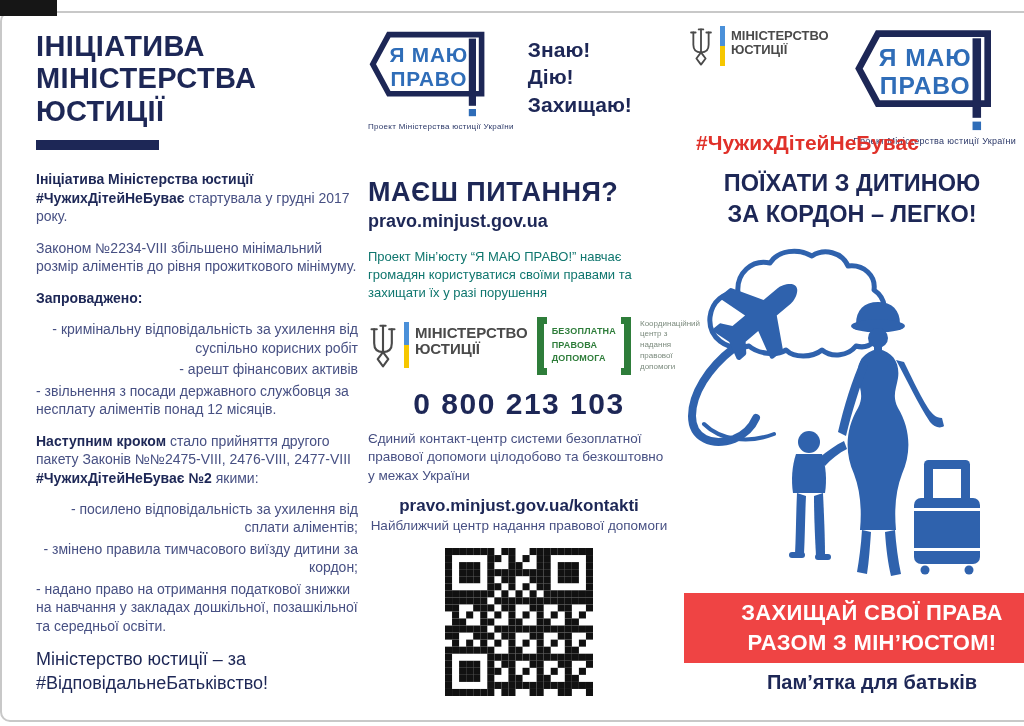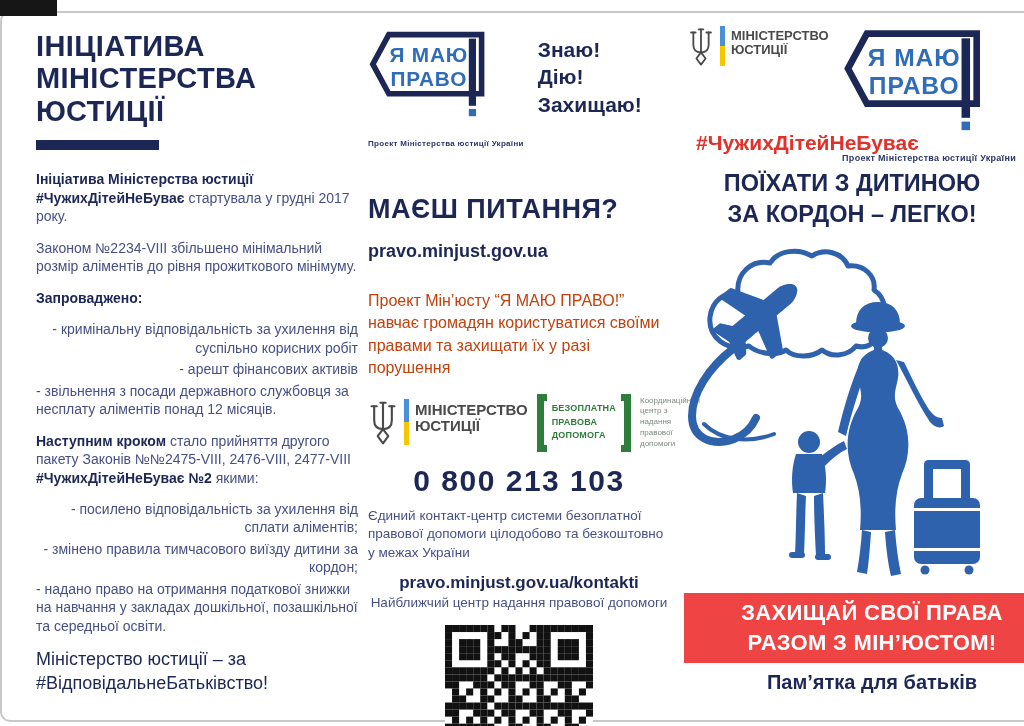--- a/index.html
+++ b/index.html
@@ -16,38 +16,38 @@
   .body-copy{margin-top:20px;font-size:14px;line-height:1.32;color:#475083;}
   .body-copy p{margin:0 0 13px 0;}
   .body-copy p.tight{margin:0 0 3px 0;text-align:right;}
   .body-copy b{color:#1d2756;}
   .lead-head{font-weight:800;color:#1d2756;margin:0 0 3px 0;}
   .footer-bold{font-weight:400;color:#1d2756;font-size:18px;margin-top:6px;}
 
   
   .ymp-wrap{display:inline-block;}
   .ymp-svg{display:block;}
-  .ymp-caption{font-size:8px;font-weight:700;color:#2a3767;letter-spacing:.3px;margin-top:21px;
+  .ymp-caption{font-size:8px;font-weight:400;color:#2a3767;letter-spacing:.3px;margin-top:4px;
                text-align:left;white-space:nowrap;}
   .ministry-logo{display:flex;align-items:flex-start;gap:6px;}
   .flagbar{width:5px;height:46px;display:flex;flex-direction:column;flex:none;}
   .flagbar i{flex:1;display:block;}
   .fb-blue{background:#4a90d9;}
   .fb-yellow{background:#f6c700;}
   .ministry-text{font-weight:700;color:#4a4a4a;line-height:1.08;padding-top:3px;}
   .ministry-text.mid{font-size:15px;}
   .ministry-text.small{font-size:13px;}
 
   
   .col-mid{position:absolute;left:368px;top:28px;width:302px;}
   .mid-top{display:flex;align-items:flex-start;}
   .slogan{margin-left:14px;padding-top:8px;font-size:21px;font-weight:800;line-height:1.3;color:#1d2756;}
   .question{margin-top:46px;font-size:27px;font-weight:800;letter-spacing:.5px;color:#1d2756;}
-  .website{margin-top:16px;font-size:18px;font-weight:800;color:#1d2756;}
-  .about{margin-top:28px;font-size:16px;line-height:1.4;color:#c2410c;}
+  .website{margin-top:3px;font-size:18px;font-weight:800;color:#1d2756;}
+  .about{margin-top:16px;font-size:13px;line-height:1.4;color:#0f766e;}
   .logos-row{margin-top:14px;display:flex;align-items:center;gap:9px;}
   .la-logo{display:flex;align-items:center;flex:none;}
   .la-br{width:10px;height:58px;box-sizing:border-box;flex:none;}
   .la-l{border:7px solid #2e7d3a;border-right:none;}
   .la-r{border:7px solid #2e7d3a;border-left:none;}
   .la-text{font-size:9px;font-weight:800;color:#2e7d3a;line-height:1.5;letter-spacing:.2px;padding:0 5px;}
   .coord-text{width:66px;font-size:8px;line-height:1.35;color:#7c8b7e;}
   .hotline{margin-top:12px;text-align:center;font-size:30px;font-weight:800;letter-spacing:1.5px;color:#1d2756;}
   .hotline-desc{margin-top:9px;font-size:13.5px;line-height:1.38;color:#475083;}
   .contacts-url{margin-top:11px;text-align:center;font-size:17px;font-weight:800;color:#1d2756;}

